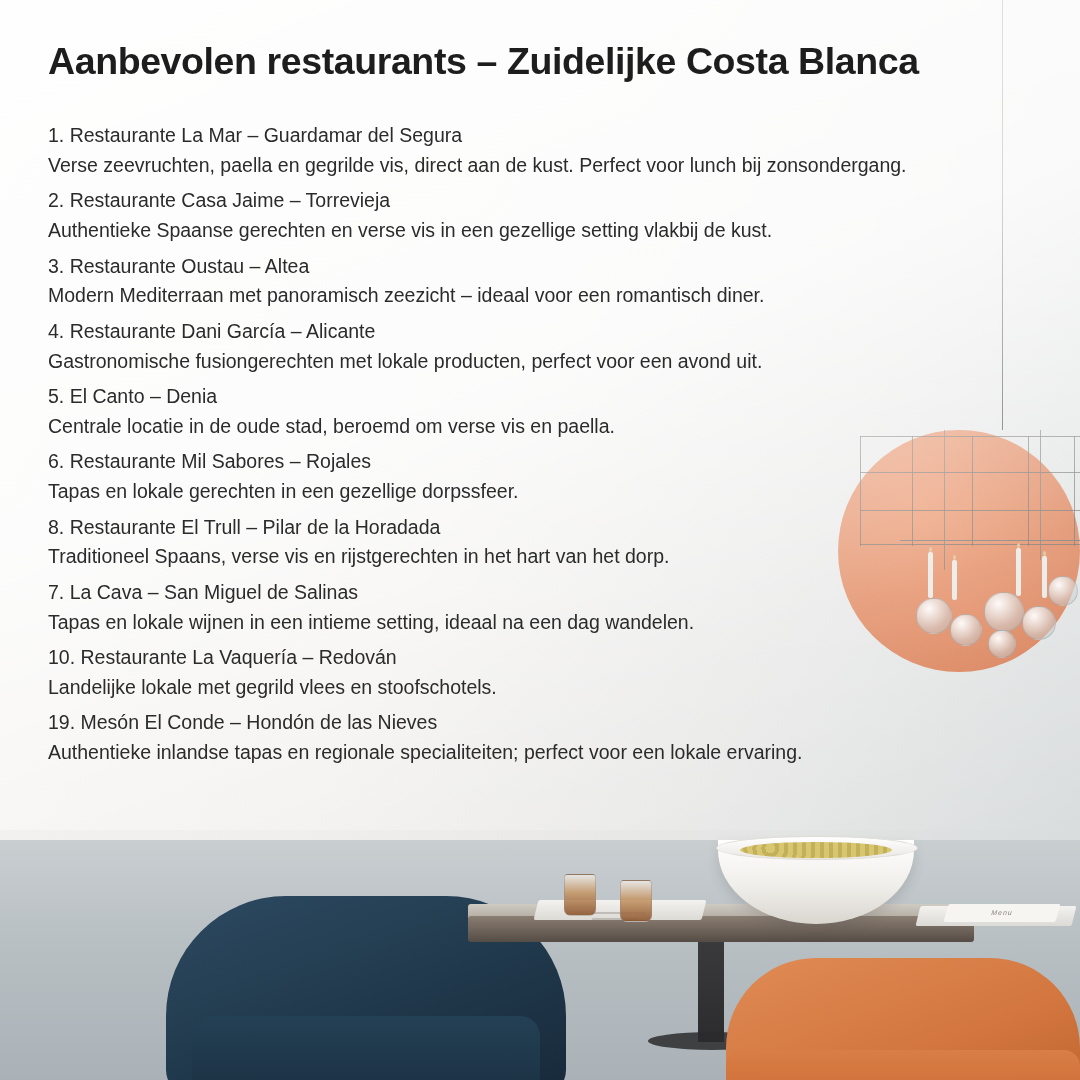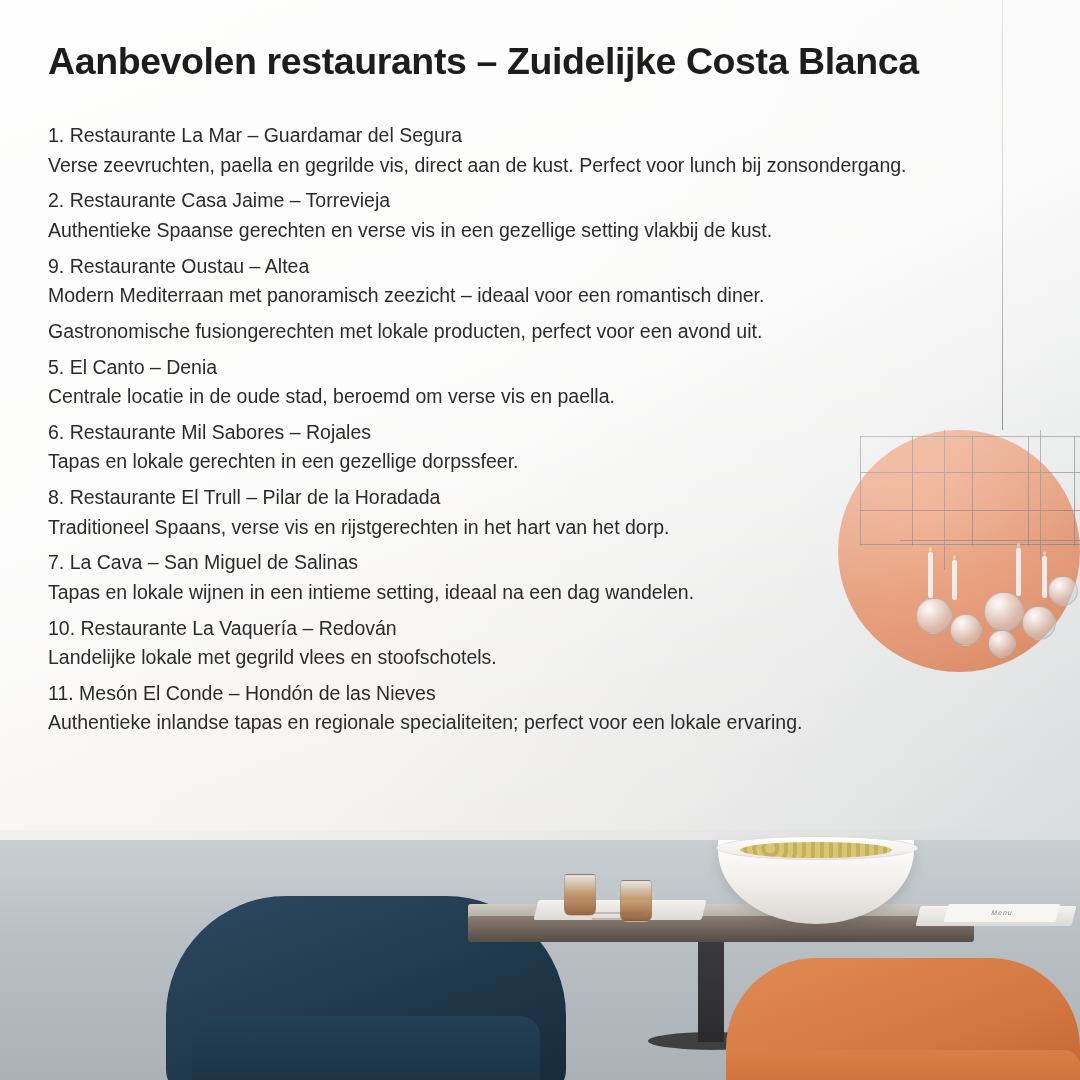--- a/index.html
+++ b/index.html
@@ -402,25 +402,26 @@
         <p class="entry-name">1. Restaurante La Mar – Guardamar del Segura</p>
         <p class="entry-desc justify">Verse zeevruchten, paella en gegrilde vis, direct aan de kust. Perfect voor lunch bij zonsondergang.</p>
       </div>
 
       <div class="entry">
         <p class="entry-name">2. Restaurante Casa Jaime – Torrevieja</p>
         <p class="entry-desc">Authentieke Spaanse gerechten en verse vis in een gezellige setting vlakbij de kust.</p>
       </div>
 
       <div class="entry">
-        <p class="entry-name">9. Restaurante Oustau – Altea</p>
+        <p class="entry-name">3. Restaurante Oustau – Altea</p>
         <p class="entry-desc">Modern Mediterraan met panoramisch zeezicht – ideaal voor een romantisch diner.</p>
       </div>
 
       <div class="entry">
+        <p class="entry-name">4. Restaurante Dani García – Alicante</p>
         <p class="entry-desc">Gastronomische fusiongerechten met lokale producten, perfect voor een avond uit.</p>
       </div>
 
       <div class="entry">
         <p class="entry-name">5. El Canto – Denia</p>
         <p class="entry-desc">Centrale locatie in de oude stad, beroemd om verse vis en paella.</p>
       </div>
 
       <div class="entry">
         <p class="entry-name">6. Restaurante Mil Sabores – Rojales</p>
@@ -439,20 +440,20 @@
         <p class="entry-name">7. La Cava – San Miguel de Salinas</p>
         <p class="entry-desc">Tapas en lokale wijnen in een intieme setting, ideaal na een dag wandelen.</p>
       </div>
 
       <div class="entry">
         <p class="entry-name">10. Restaurante La Vaquería – Redován</p>
         <p class="entry-desc">Landelijke lokale met gegrild vlees en stoofschotels.</p>
       </div>
 
       <div class="entry">
-        <p class="entry-name">11. Mesón El Conde – Hondón de las Nieves</p>
+        <p class="entry-name">19. Mesón El Conde – Hondón de las Nieves</p>
         <p class="entry-desc">Authentieke inlandse tapas en regionale specialiteiten; perfect voor een lokale ervaring.</p>
       </div>
 
     </div>
   </div>
 
 </div>
 
 </body></html>

